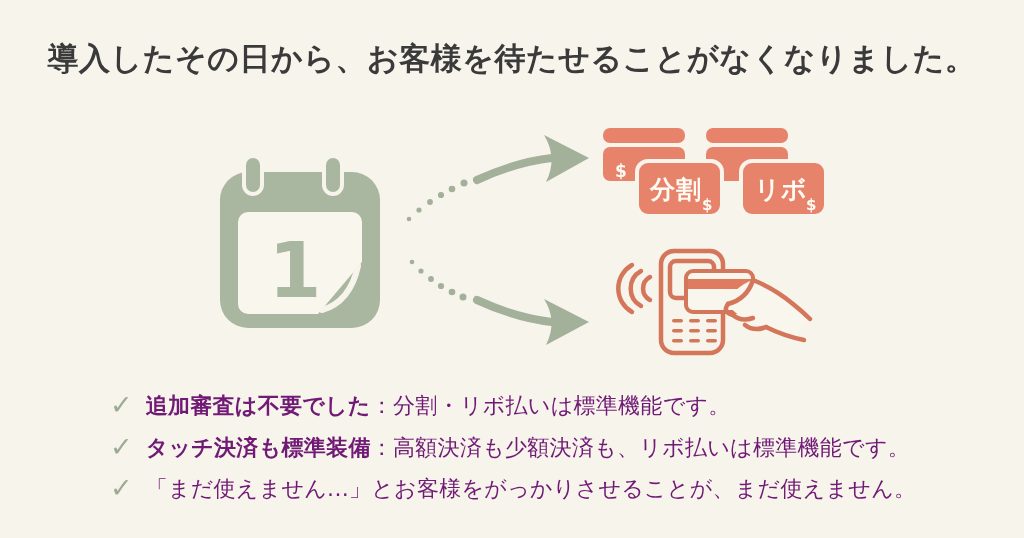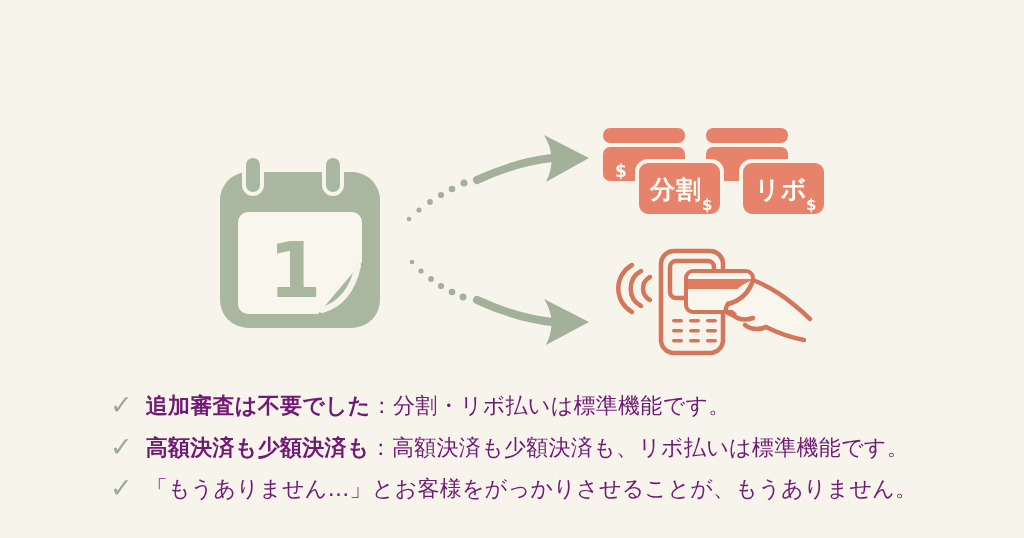--- a/index.html
+++ b/index.html
@@ -41,20 +41,21 @@
   }
   .check-text { font-size:22px; color:#701a75; line-height:1.3; letter-spacing:0.3px; }
   .check-lead { font-weight:700; }
   .check-rest { font-weight:400; }
 </style>
 </head>
 <body>
 
 <div class="canvas">
 
+  <div class="title">導入したその日から、お客様を待たせることがなくなりました。</div>
 
   <svg class="illustration-svg" viewBox="0 0 1024 538" xmlns="http://www.w3.org/2000/svg">
 
     <g>
       <rect x="220" y="172" width="160" height="156" rx="28" fill="#A9B6A0"></rect>
       <path d="M 248 212 H 352 A 10 10 0 0 1 362 222 V 262 L 318 314 H 248 A 10 10 0 0 1 238 304 V 222 A 10 10 0 0 1 248 212 Z" fill="#F9F6EE"></path>
       <path d="M 358 266 Q 350 302 322 310" fill="none" stroke="#F7F4EC" stroke-width="6" stroke-linecap="round"></path>
       <rect x="244" y="156" width="18" height="38" rx="9" fill="#A9B6A0" stroke="#F7F4EC" stroke-width="4"></rect>
       <rect x="324" y="156" width="18" height="38" rx="9" fill="#A9B6A0" stroke="#F7F4EC" stroke-width="4"></rect>
       <text class="cal-num" x="295" y="297" font-size="76" text-anchor="middle">1</text>
@@ -148,21 +149,21 @@
     </g>
   </svg>
 
   <div class="check-row row-1">
     <span class="check-mark">✓</span>
     <span class="check-text"><span class="check-lead">追加審査は不要でした</span><span class="check-rest">：分割・リボ払いは標準機能です。</span></span>
   </div>
 
   <div class="check-row row-2">
     <span class="check-mark">✓</span>
-    <span class="check-text"><span class="check-lead">高額決済も少額決済も</span><span class="check-rest">：高額決済も少額決済も、リボ払いは標準機能です。</span></span>
+    <span class="check-text"><span class="check-lead">タッチ決済も標準装備</span><span class="check-rest">：高額決済も少額決済も、リボ払いは標準機能です。</span></span>
   </div>
 
   <div class="check-row row-3">
     <span class="check-mark">✓</span>
-    <span class="check-text"><span class="check-lead"></span><span class="check-rest">「もうありません...」とお客様をがっかりさせることが、もうありません。</span></span>
+    <span class="check-text"><span class="check-lead"></span><span class="check-rest">「まだ使えません...」とお客様をがっかりさせることが、まだ使えません。</span></span>
   </div>
 
 </div>
 
 </body></html>

